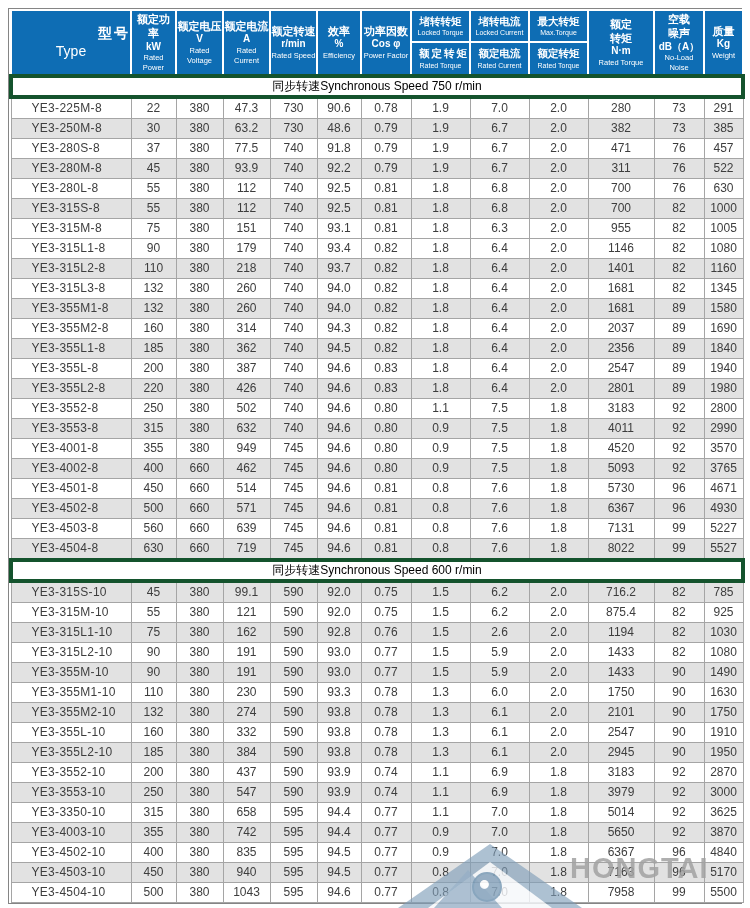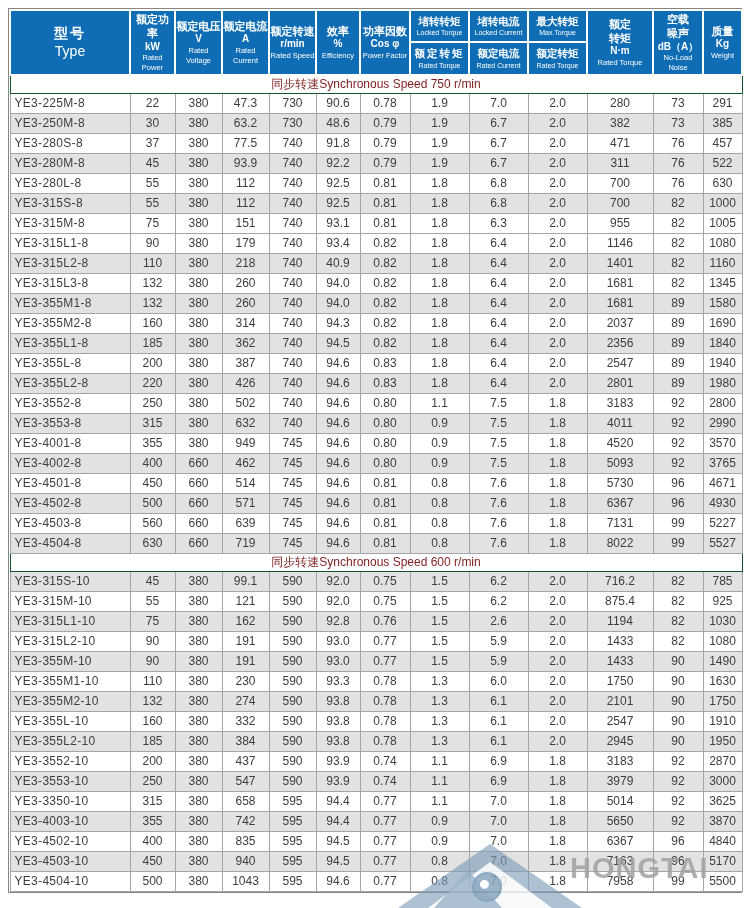--- a/index.html
+++ b/index.html
@@ -14,36 +14,36 @@
   
   thead th{
     background:#0e6db4;color:#ffffff;border:2px solid #ffffff;
     vertical-align:middle;padding:1px 0;font-weight:bold;
   }
   thead tr:first-child th[rowspan]{height:60px;}
   thead th.split{height:28px;}
   .h-zh{font-size:11px;font-weight:700;line-height:1.3;text-align:center;}
   .h-unit{font-size:10px;font-weight:700;line-height:1.25;text-align:center;}
   .h-en{font-size:7.5px;font-weight:400;line-height:1.3;text-align:center;}
-  thead th:first-child .h-zh{font-size:14px;letter-spacing:2px;}
+  thead th:first-child .h-zh{font-size:14px;letter-spacing:2px;text-align:right;}
   thead th:first-child .h-en{font-size:14px;font-weight:400;}
   thead th.split .h-zh{font-size:10.5px;}
   thead th.split .h-en{font-size:7px;}
 
   
   tbody td{
     border:1px solid #a5a5a5;height:19px;padding:0;
     font-size:12px;color:#3d3d3d;text-align:center;white-space:nowrap;
     background:#ffffff;
   }
   tbody tr.shade td{background:#e2e2e2;}
-  tbody td.type{text-align:left;padding-left:4px;font-size:12px;letter-spacing:0.3px;}
+  tbody td.type{text-align:left;padding-left:20px;font-size:12px;letter-spacing:0.3px;}
   tbody tr.section-row td{
-    height:16px;background:#ffffff;font-size:12px;color:#7f1d1d;
-    border:1px solid #14532d;
+    height:16px;background:#ffffff;font-size:12px;color:#000000;
+    border:4px solid #14532d;
   }
 
   
   .blob{position:absolute;background:#c8c8c8;opacity:.22;border-radius:50%;filter:blur(7px);pointer-events:none;}
 
   
   .wm{position:absolute;left:398px;top:836px;width:310px;height:72px;opacity:.85;pointer-events:none;}
   .wm .tri-outer{
     position:absolute;left:0;top:8px;width:0;height:0;
     border-left:92px solid transparent;border-right:92px solid transparent;
@@ -301,21 +301,21 @@
             <td>1146</td>
             <td>82</td>
             <td>1080</td>
           </tr>
           <tr class="shade">
             <td class="type">YE3-315L2-8</td>
             <td>110</td>
             <td>380</td>
             <td>218</td>
             <td>740</td>
-            <td>40.9</td>
+            <td>93.7</td>
             <td>0.82</td>
             <td>1.8</td>
             <td>6.4</td>
             <td>2.0</td>
             <td>1401</td>
             <td>82</td>
             <td>1160</td>
           </tr>
           <tr>
             <td class="type">YE3-315L3-8</td>

